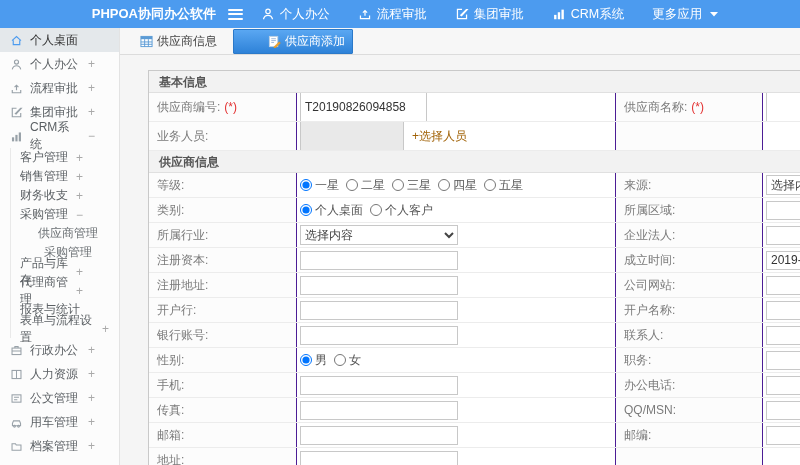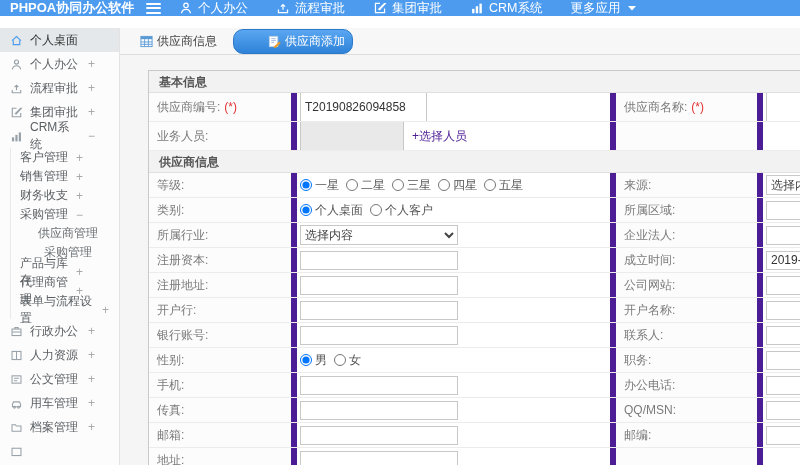--- a/index.html
+++ b/index.html
@@ -6,22 +6,22 @@
   html, body { margin:0; padding:0; width:800px; height:465px; overflow:hidden; }
   body {
     font-family:"Liberation Sans","DejaVu Sans",sans-serif;
     font-size:12px; background:#fff; position:relative; color:#333;
   }
   .icon { display:inline-flex; width:13px; height:13px; flex:0 0 auto; }
   .icon svg { width:100%; height:100%; display:block; }
 
   
   .navbar {
-    position:absolute; top:0; left:0; width:800px; height:16px;
-    background:#4c9bef; color:#fff; display:flex; align-items:center; z-index:10;
+    position:absolute; top:0; left:0; width:800px; height:28px;
+    background:#4c9bef; color:#fff; display:flex; align-items:center; z-index:10;justify-content:center;
   }
   .brand { padding-left:10px; width:138px; font-size:13px; font-weight:bold; white-space:nowrap; }
   .hamburger { width:15px; height:11px; display:flex; flex-direction:column; justify-content:space-between; margin:0 18px 0 8px; cursor:pointer; }
   .hamburger i { display:block; height:2px; background:#fff; border-radius:1px; }
   .nav-items { display:flex; align-items:center; gap:28px; }
   .nav-item { display:flex; align-items:center; gap:5px; cursor:pointer; font-size:12.5px; white-space:nowrap; }
   .nav-item .icon { width:14px; height:14px; }
   .nav-item .caret { width:8px; height:8px; margin-left:3px; }
 
   
@@ -47,50 +47,50 @@
   
   .tabbar {
     position:absolute; top:28px; left:120px; right:0; height:27px;
     background:#f7f7f7; border-bottom:1px solid #dcdcdc;
     display:flex; align-items:center; padding-left:13px; gap:9px;
   }
   .tab { display:flex; align-items:center; gap:4px; color:#444; padding:3px 7px; cursor:pointer; white-space:nowrap; }
   .tab .icon { width:13px; height:13px; }
   .tab.active {
     background:linear-gradient(#5aa7f2,#2e82d8);
-    border:1px solid #2b79c9; border-radius:10px; color:#fff;padding-left:34px;
+    border:1px solid #2b79c9; border-radius:1px; color:#fff;padding-left:34px;
   }
 
   
   .content { position:absolute; top:55px; left:120px; right:0; bottom:0; background:#f5f5f5; }
   .panel {
     position:absolute; left:28px; top:15px; width:860px;
     background:#fff; border:1px solid #c9c9c9;
   }
   .section-header {
     height:22px; line-height:22px; background:#f2f2f2;
     border-bottom:1px solid #e0e0e0; padding-left:10px;
     font-weight:bold; color:#555;
   }
   .form-row { display:grid; grid-template-columns:148px 319px 147px auto; border-bottom:1px solid #ececec; }
   .sec0 .form-row { height:29px; }
   .sec1 .form-row { height:25px; }
-  .cell { display:flex; align-items:center; border-right:6px solid #4c1d95; overflow:hidden; }
+  .cell { display:flex; align-items:center; border-right:1px solid #4c1d95; overflow:hidden; }
   .lbl-cell { padding-left:8px; background:#fcfcfc; }
   .fld-cell { padding-left:3px; background:#fff; }
   .lbl { color:#7a7a7a; white-space:nowrap; }
   .req { color:#e33333; margin-left:4px; }
   input.txt {
     border:1px solid #c8c8c8; font-size:12px; padding:0 4px; color:#333;
     font-family:inherit; background:#fff; flex:0 0 auto;
   }
   .sec0 input.txt { height:36px; }
   .sec1 input.txt { height:19px; }
   input.txt.grey { background:#e9e9e9; }
-  .link { color:#4c1d95; margin-left:8px; cursor:pointer; white-space:nowrap; }
+  .link { color:#a16207; margin-left:8px; cursor:pointer; white-space:nowrap; }
   .radios { display:flex; align-items:center; }
   .radio-opt { display:flex; align-items:center; margin-right:7px; color:#555; cursor:pointer; white-space:nowrap; }
   .radio-opt input { width:12px; height:12px; margin:0 3px 0 0; }
   select.sel {
     height:20px; border:1px solid #c8c8c8; font-size:12px; color:#444;
     background:#fff; font-family:inherit; flex:0 0 auto;
   }
 </style>
 </head>
 <body>
@@ -225,20 +225,23 @@
       <div class="sb-item lvl3">
         <span>采购管理</span>
       </div>
       <div class="sb-item lvl2">
         <span>产品与库存</span>
         <span class="expand">+</span>
       </div>
       <div class="sb-item lvl2">
         <span>代理商管理</span>
         <span class="expand">+</span>
+      </div>
+      <div class="sb-item lvl2">
+        <span>报表与统计</span>
       </div>
       <div class="sb-item lvl2">
         <span>表单与流程设置</span>
         <span class="expand tight">+</span>
       </div>
       <div class="sb-item lvl1">
         <span class="icon">
           <svg viewBox="0 0 16 16" fill="none" stroke="currentColor" stroke-width="1.3">
             <rect x="2.5" y="5" width="11" height="8"></rect>
             <path d="M6 5V3.2h4V5M2.5 8.5h11"></path>

